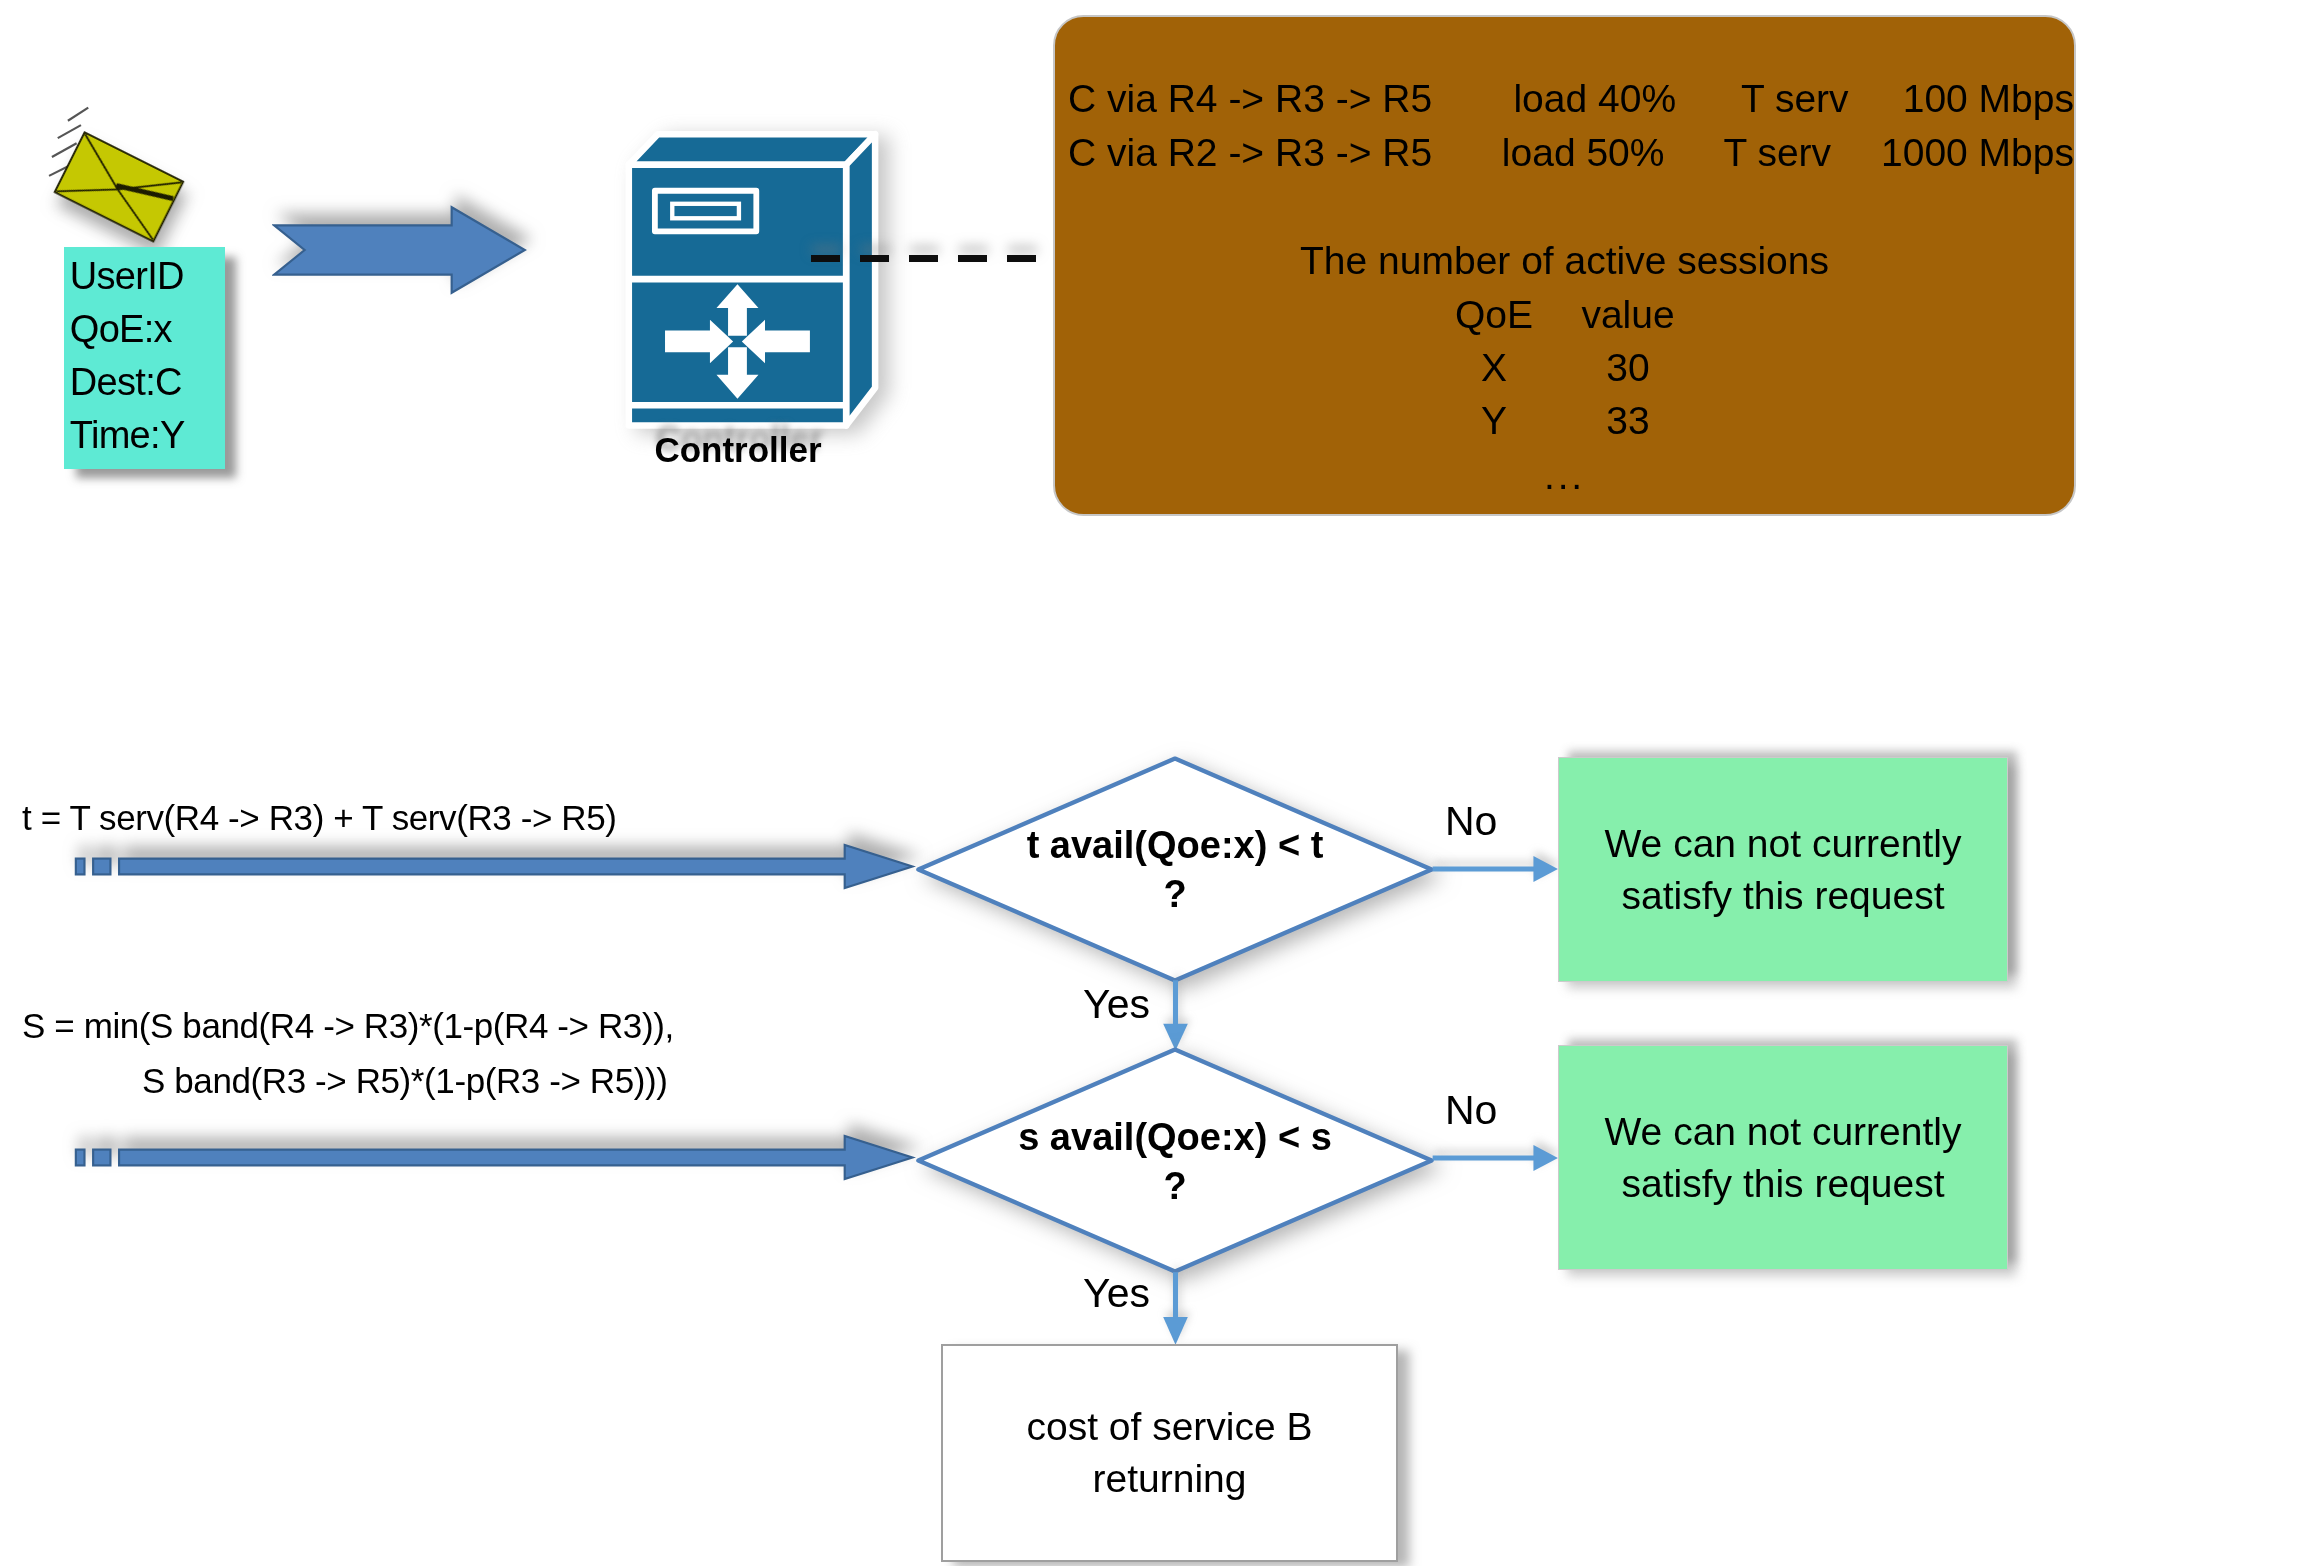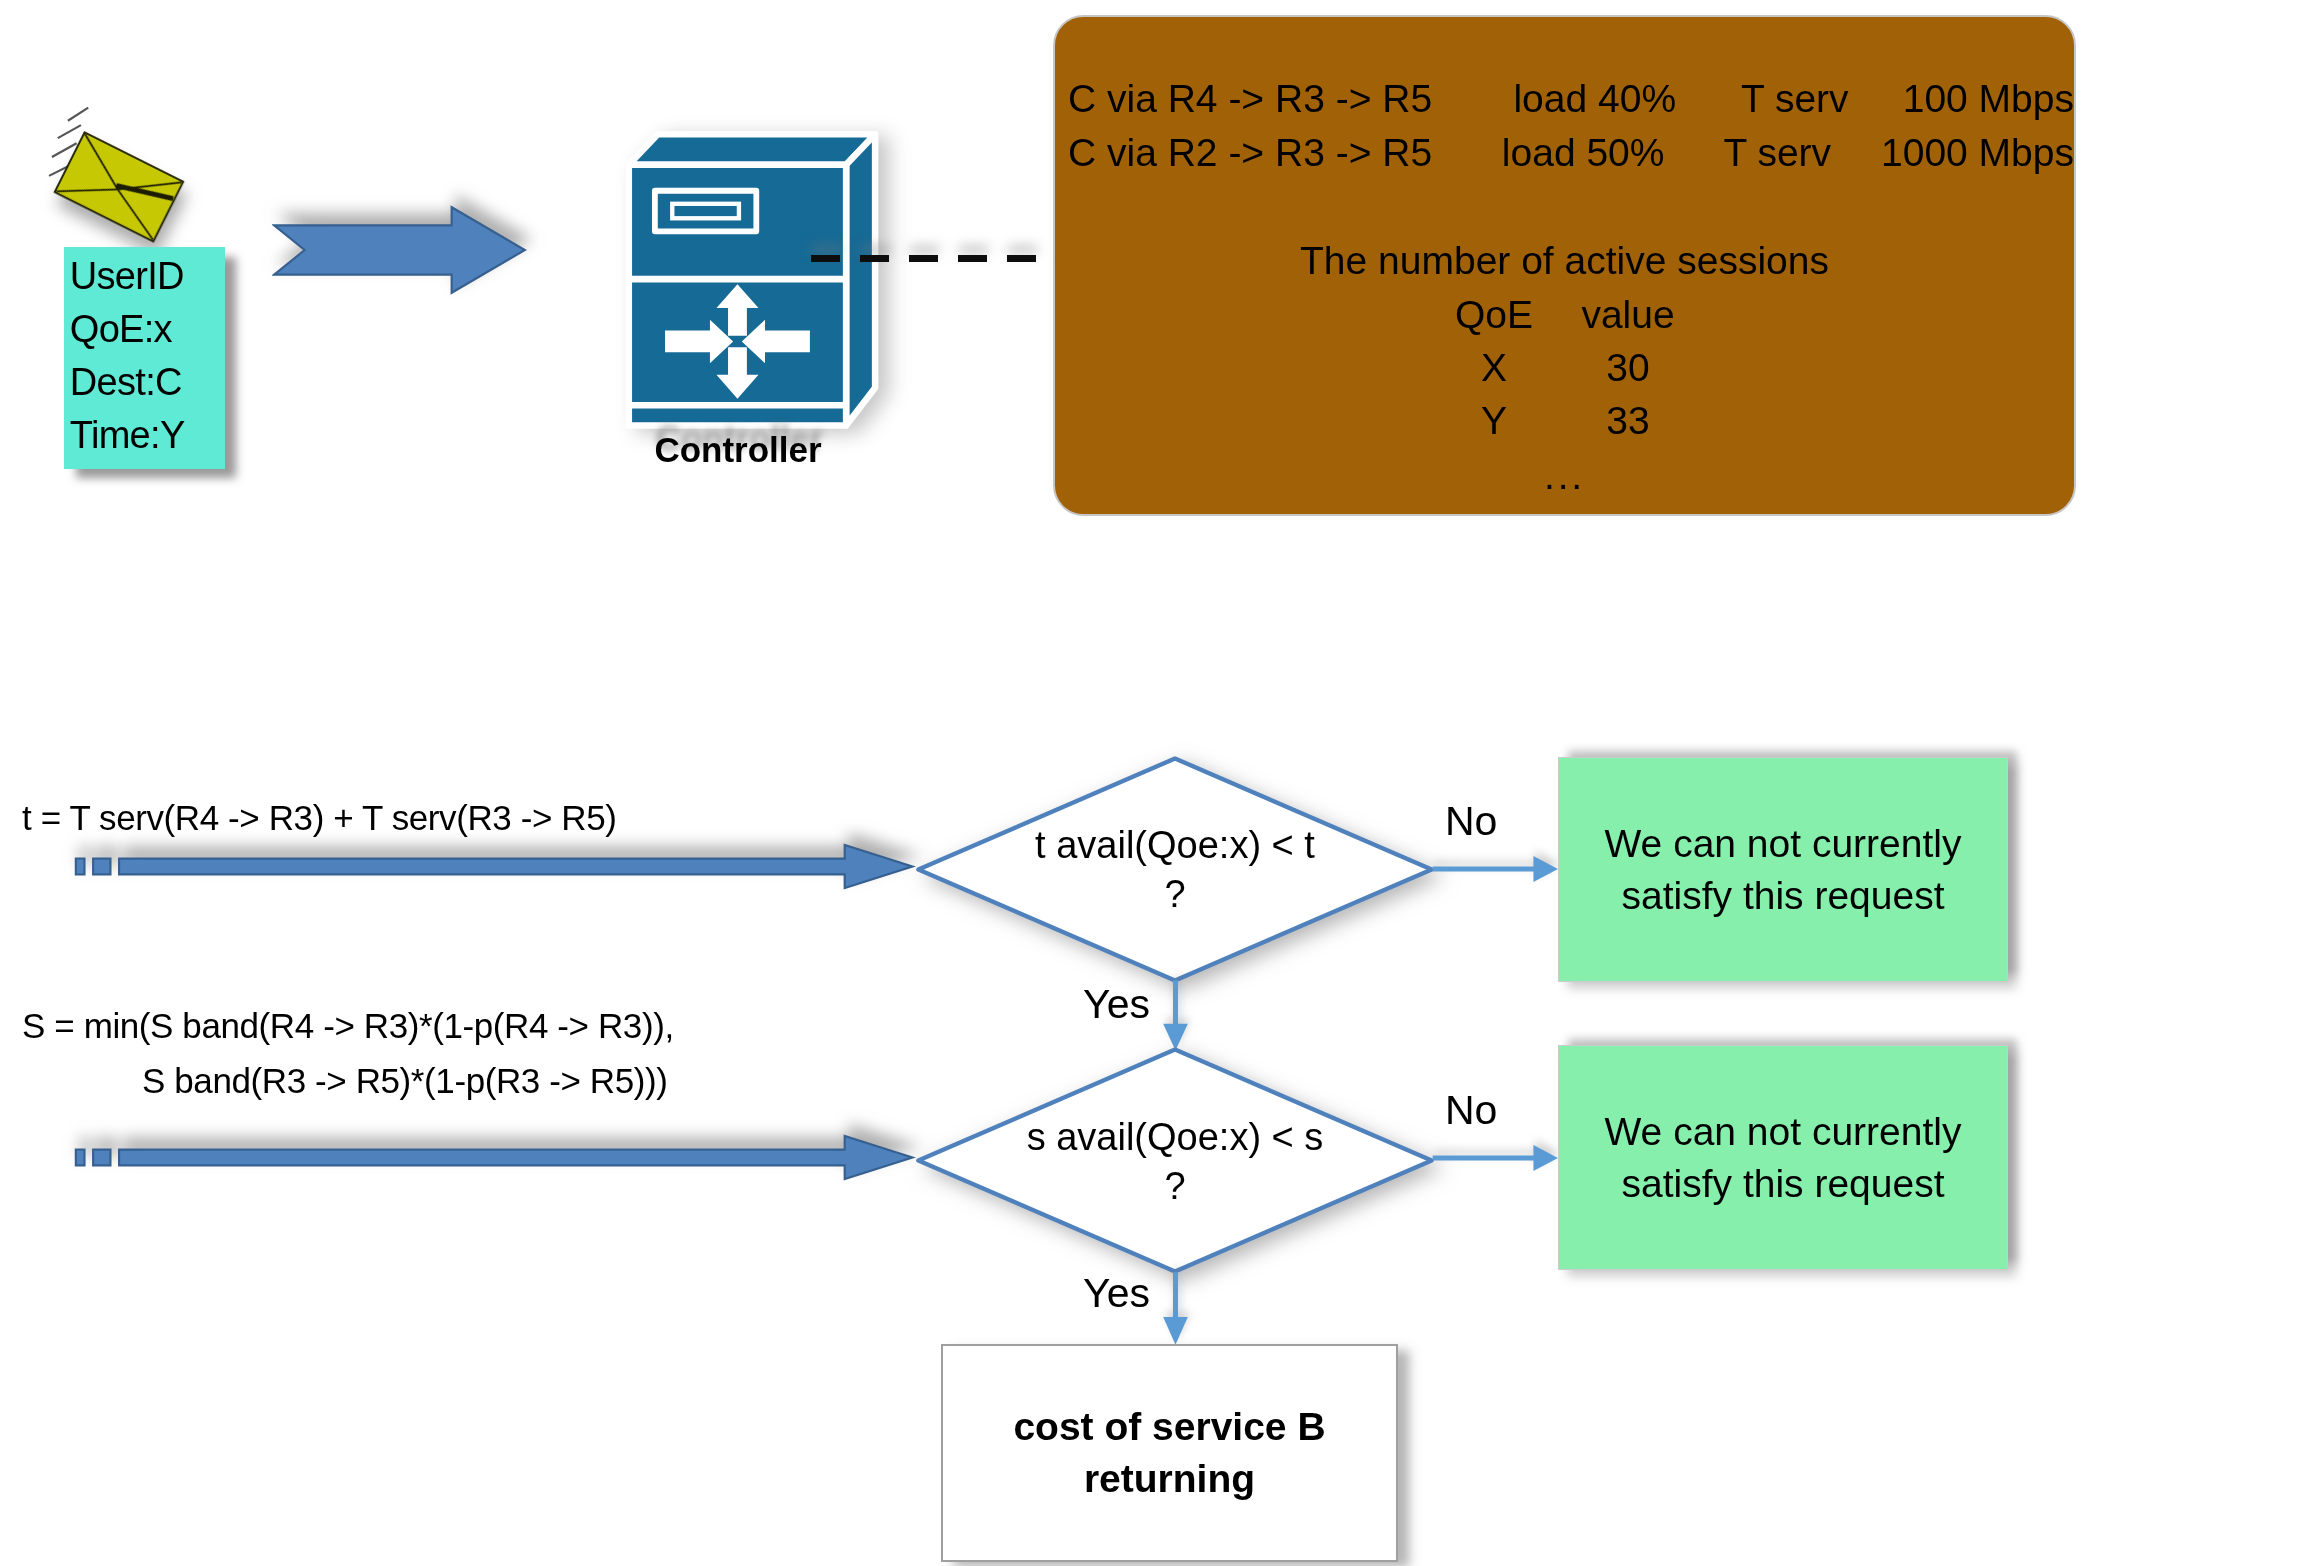--- a/index.html
+++ b/index.html
@@ -39,42 +39,42 @@
   .ct-c1{width:127px;}
   .ct-c2{width:141px;}
   .sessions-ellipsis{text-align:center;font-size:39px;margin-top:7.3px;letter-spacing:2.9px;}
 
   
   .formula{font-size:35px;white-space:nowrap;letter-spacing:-0.4px;}
   #formula-t{left:22px;top:798px;}
   #formula-s1{left:22px;top:1006px;}
   #formula-s2{left:142px;top:1061px;}
 
-  .decision-text{width:450px;text-align:center;font-size:38px;line-height:49px;}
+  .decision-text{width:450px;text-align:center;font-size:38px;line-height:49px;font-weight:bold;}
   #decision-text-1{left:950px;top:821px;}
   #decision-text-2{left:950px;top:1113px;}
 
   .flow-label{font-size:41px;white-space:nowrap;}
   #no-label-1{left:1445px;top:798px;}
   #no-label-2{left:1445px;top:1087px;}
   #yes-label-1{left:1027px;top:981px;width:123px;text-align:right;}
   #yes-label-2{left:1027px;top:1270px;width:123px;text-align:right;}
 
   .reject-box{width:450px;height:225px;background:#86efac;border:1.5px solid #cbcbcb;box-sizing:border-box;
         display:flex;align-items:center;justify-content:center;text-align:center;
         font-size:39px;line-height:52px;
         box-shadow:10.2px -5.8px 8.7px rgba(110,110,110,.45),8.7px 7.3px 10.2px rgba(110,110,110,.35);}
   .reject-text{width:395px;}
   #reject-box-1{left:1558px;top:757px;}
   #reject-box-2{left:1558px;top:1045px;}
 
   .result-box{left:941px;top:1344px;width:457px;height:218px;background:#fff;border:2.2px solid #9f9f9f;
         box-sizing:border-box;display:flex;align-items:center;justify-content:center;text-align:center;
         font-size:39px;line-height:52px;box-shadow:11.6px 5.8px 10.2px rgba(110,110,110,.5);}
-  .result-text{width:377px;font-weight:bold;}
+  .result-text{width:377px;}
 </style>
 </head>
 <body>
 
 <div id="canvas">
 
   <svg class="abs" style="left:20.3px;top:93px" width="225" height="189" viewBox="0 0 310 260">
     <g stroke="#555" stroke-width="3">
       <line x1="66" y1="38" x2="94" y2="20"></line>
       <line x1="52" y1="62" x2="84" y2="44"></line>

